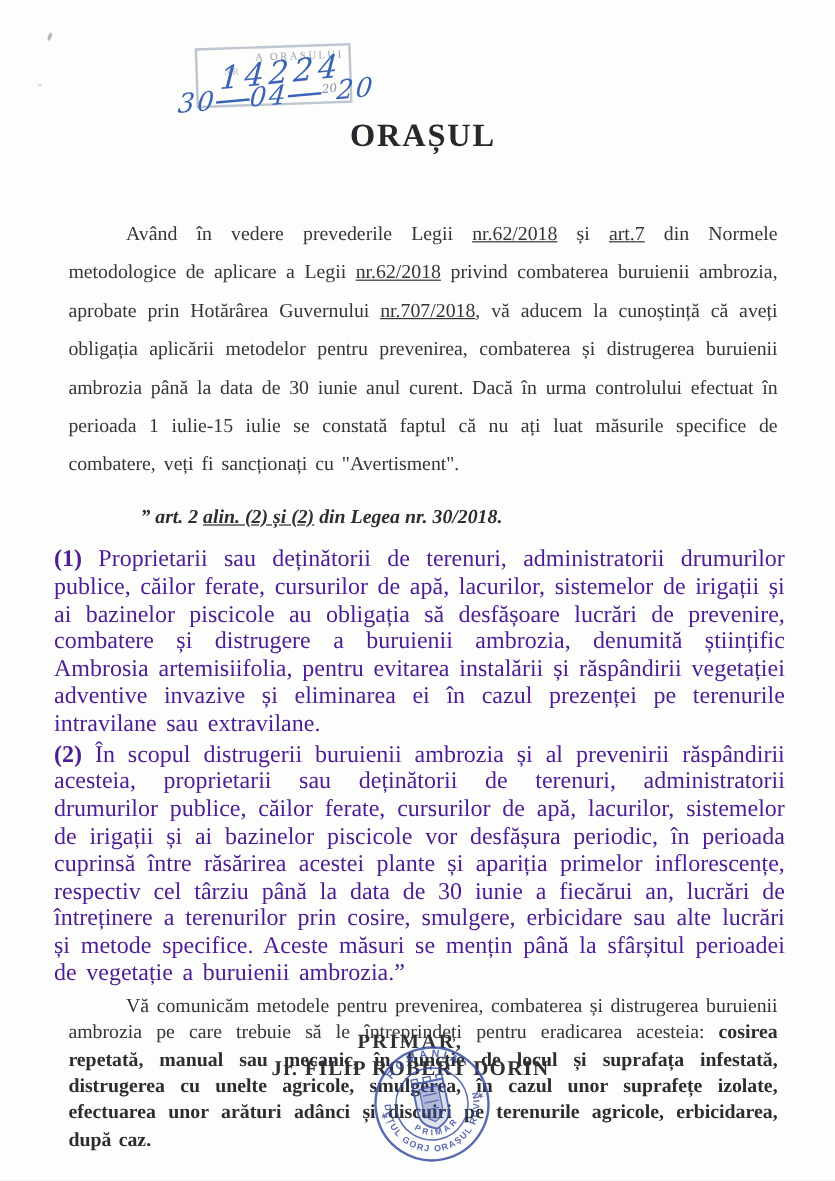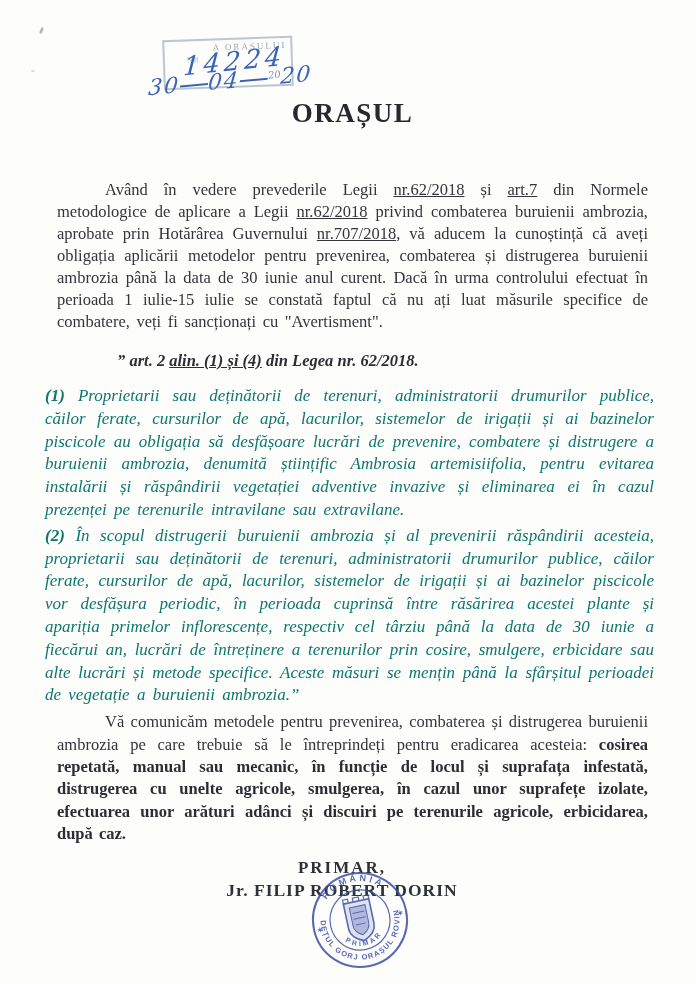--- a/index.html
+++ b/index.html
@@ -33,28 +33,28 @@
     letter-spacing:2px;transform:rotate(-5deg) skewX(-10deg);white-space:nowrap;}
   .reg-date .dash{display:inline-block;width:28px;border-bottom:2px solid #3a63b8;
     transform:translateY(-5px);}
   .reg-date .year-prefix{font-size:10px;font-style:normal;color:rgba(105,120,148,.8);
     vertical-align:6px;letter-spacing:0;}
 
   h1.title{margin:0;text-align:center;font-size:27px;letter-spacing:1.5px;
     color:#26282e;font-weight:bold;}
 
   p{margin:0;text-align:justify;}
-  .p-intro{margin-top:50px;font-size:16.5px;line-height:22px;text-indent:48px;
+  .p-intro{margin-top:50px;font-size:16.5px;line-height:32px;text-indent:48px;
     word-spacing:2.5px;}
   .uline{text-decoration:underline;}
 
   .quote-heading{margin-top:18px;margin-left:60px;font-size:16.5px;
     font-weight:bold;font-style:italic;text-align:left;color:#2c2e34;}
 
-  .quote{font-style:italic;color:#0f766e;font-size:17px;line-height:22.8px;
+  .quote{color:#4c1d95;font-size:20px;line-height:22.8px;
     margin-left:-12px;margin-right:-6px;word-spacing:3px;}
   .quote.q1{margin-top:14px;}
   .quote.q2{margin-top:3px;}
   .qmark{font-weight:bold;}
 
   .p-closing{margin-top:4px;font-size:16.5px;line-height:22.4px;
     text-indent:48px;word-spacing:2px;}
   .p-closing .bold{font-weight:bold;color:#2b2d33;}
 
   .signature{position:absolute;left:0;top:858px;width:696px;text-align:center;
@@ -80,21 +80,21 @@
   </div>
   <div class="handwriting reg-number">14224</div>
   <div class="handwriting reg-date">
     <span>30</span><span class="dash"></span><span>04</span><span class="dash"></span><span class="year-prefix">20</span><span>20</span>
   </div>
 
   <h1 class="title">ORAȘUL</h1>
 
   <p class="p-intro"><span>Având în vedere prevederile Legii </span><span class="uline">nr.62/2018</span><span> și </span><span class="uline">art.7</span><span> din Normele metodologice de aplicare a Legii </span><span class="uline">nr.62/2018</span><span> privind combaterea buruienii ambrozia, aprobate prin Hotărârea Guvernului </span><span class="uline">nr.707/2018</span><span>, vă aducem la cunoștință că aveți obligația aplicării metodelor pentru prevenirea, combaterea și distrugerea buruienii ambrozia până la data de 30 iunie anul curent. Dacă în urma controlului efectuat în perioada 1 iulie-15 iulie se constată faptul că nu ați luat măsurile specifice de combatere, veți fi sancționați cu "Avertisment".</span></p>
 
-  <div class="quote-heading"><span>” art. 2 </span><span class="uline">alin. (1) și  (4)</span><span> din Legea nr. 62/2018.</span></div>
+  <div class="quote-heading"><span>” art. 2 </span><span class="uline">alin. (2) și  (2)</span><span> din Legea nr. 30/2018.</span></div>
 
   <p class="quote q1"><span class="qmark">(1)</span><span> Proprietarii sau deținătorii de terenuri, administratorii drumurilor publice, căilor ferate, cursurilor de apă, lacurilor, sistemelor de irigații și ai bazinelor piscicole au obligația să desfășoare lucrări de prevenire, combatere și distrugere a buruienii ambrozia, denumită științific Ambrosia artemisiifolia, pentru evitarea instalării și răspândirii vegetației adventive invazive și eliminarea ei în cazul prezenței pe terenurile intravilane sau extravilane.</span></p>
 
   <p class="quote q2"><span class="qmark">(2)</span><span> În scopul distrugerii buruienii ambrozia și al prevenirii răspândirii acesteia, proprietarii sau deținătorii de terenuri, administratorii drumurilor publice, căilor ferate, cursurilor de apă, lacurilor, sistemelor de irigații și ai bazinelor piscicole vor desfășura periodic, în perioada cuprinsă între răsărirea acestei plante și apariția primelor inflorescențe, respectiv cel târziu până la data de 30 iunie a fiecărui an, lucrări de întreținere a terenurilor prin cosire, smulgere, erbicidare sau alte lucrări și metode specifice. Aceste măsuri se mențin până la sfârșitul perioadei de vegetație a buruienii ambrozia.”</span></p>
 
   <p class="p-closing"><span>Vă comunicăm metodele pentru prevenirea, combaterea și distrugerea buruienii ambrozia pe care trebuie să le întreprindeți pentru eradicarea acesteia: </span><span class="bold">cosirea repetată, manual sau mecanic, în funcție de locul și suprafața infestată, distrugerea cu unelte agricole, smulgerea, în cazul unor suprafețe izolate, efectuarea unor arături adânci și discuiri pe terenurile agricole, erbicidarea, după caz.</span></p>
 
   <div class="signature">
     <div class="sig-role">PRIMAR,</div>
     <div class="sig-name">Jr. FILIP ROBERT DORIN</div>

